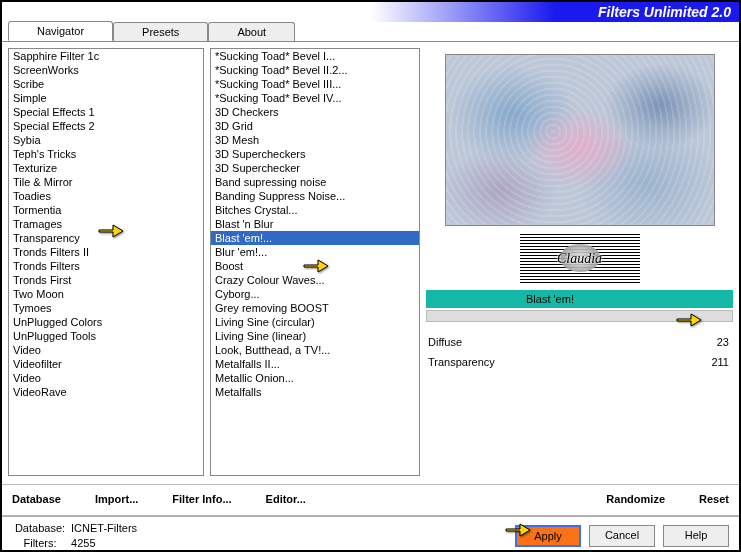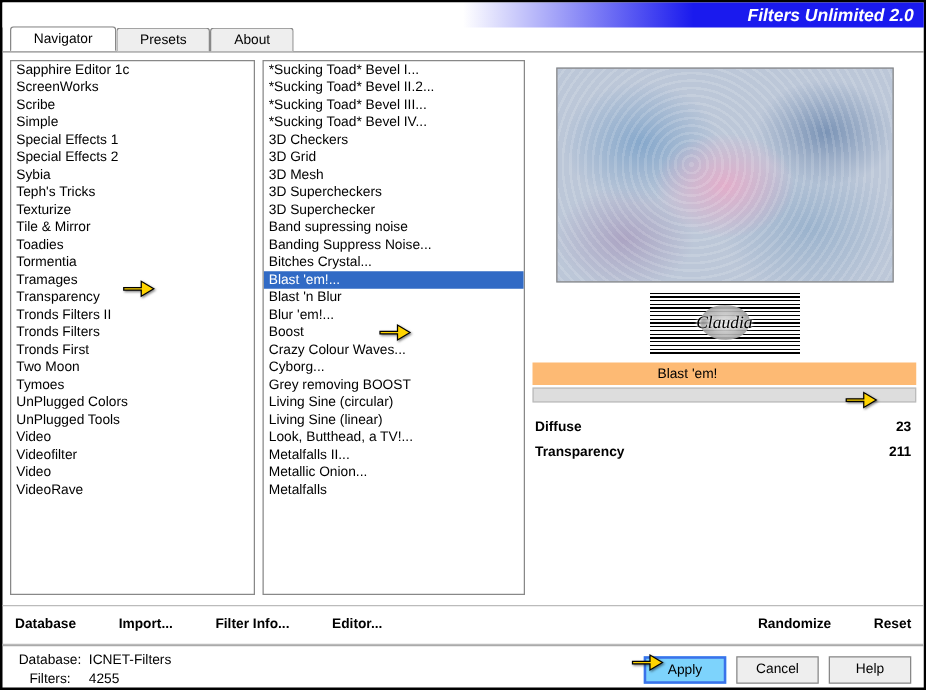--- a/index.html
+++ b/index.html
@@ -1,21 +1,21 @@
 <!DOCTYPE html>
 <html><head>
 <meta charset="utf-8">
 <style>
   * { box-sizing: border-box; margin: 0; padding: 0; }
   body { font-family: "Tahoma", "Arial", sans-serif; font-size: 11px; background: #fff; color: #000; }
   .window { width: 741px; height: 552px; border: 2px solid #000; background: #fff; position: relative; }
   .titlebar { height: 20px; background: linear-gradient(to right, #fff 0%, #fff 50%, #1a1aee 75%, #1a1aee 100%); display: flex; justify-content: flex-end; align-items: center; padding-right: 8px; }
   .titlebar span { color: #fff; font-style: italic; font-weight: bold; font-size: 14px; }
   .tabs { height: 20px; display: flex; align-items: flex-end; padding-left: 6px; position: relative; top: -1px; }
-  .tab { border: 1px solid #888; border-bottom: none; background: #eee; padding: 3px 18px; font-size: 11px; cursor: default; border-top-left-radius: 3px; border-top-right-radius: 3px; text-align: center; }
+  .tab { border: 1px solid #888; border-bottom: none; background: #eee; padding: 3px 28px; font-size: 11px; cursor: default; border-top-left-radius: 3px; border-top-right-radius: 3px; text-align: center; }
   .tab.active { background: #fff; font-weight: normal; border-bottom: 1px solid #fff; }
   .tab-line { border-top: 1px solid #888; margin-top: -1px; }
   .content { display: flex; height: 440px; padding: 6px; gap: 6px; }
   .list { border: 1px solid #888; background: #fff; overflow-y: scroll; height: 100%; font-size: 11px; }
   .list1 { width: 196px; flex-shrink: 0; }
   .list2 { width: 210px; flex-shrink: 0; }
   .item { padding: 1px 4px; white-space: nowrap; cursor: default; }
   .item.selected { background: #316ac5; color: #fff; }
   .right { flex: 1; display: flex; flex-direction: column; }
   .preview { width: 270px; height: 172px; border: 1px solid #888; margin: 6px auto 4px auto; background:
@@ -37,39 +37,39 @@
     display:flex; align-items:center; justify-content:center;
     font-style: italic; font-size: 14px; font-family: cursive;
     position: relative; }
   .claudia-band::before{
     content:""; position:absolute; width:40px;height:28px; left:40px; top:10px;
     background: radial-gradient(circle at 50% 50%, #ddd, #888);
     border-radius: 50% 50% 48% 52% / 50% 48% 52% 50%;
     opacity:.9;
   }
   .claudia-band .txt{ position:relative; z-index:2; color:#000; text-shadow: 0 0 2px #fff, 0 0 3px #fff;}
-  .filtername-row { background: #fdba74; padding: 3px 6px; display:flex; align-items:flex-end;}
+  .filtername-row { background: #14b8a6; padding: 3px 6px; display:flex; align-items:flex-end;}
   .filtername-row .nm{ margin-left: 94px;}
   .progress-bar { height: 12px; background: #ddd; margin: 2px 0 6px 0; border: 1px solid #bbb; }
-  .params { padding: 4px 4px 0 2px; font-weight: bold; }
+  .params { padding: 4px 4px 0 2px; }
   .param-row { display: flex; gap: 6px; align-items: center; height: 20px; }
   .param-row .label { width: 170px; }
   .param-row .slider { flex: 1; position: relative; }
   .param-row .value { width: 30px; text-align: right; }
   .hr { border-top: 1px solid #bbb; margin-top: 2px; }
   .btnrow1 { display:flex; align-items:center; padding: 2px 10px; height:28px;}
   .btnrow1 .b { font-weight: bold; cursor: default; }
   .btnrow1 .spacer{ flex:1;}
   .btnrow1 .gap { width: 34px; }
   .bottom { border-top: 1px solid #aaa; padding: 6px 10px; display:flex; align-items:center; height: 38px;}
   .status { line-height: 1.3;}
   .status .lab { display:inline-block; width:56px;text-align:center;}
   .buttons { margin-left:auto; display:flex; gap:8px;}
   .btn { border: 1px solid #888; background: #eee; padding: 3px 0; width: 66px; text-align:center; cursor:default;}
-  .btn.apply{ border: 2px solid #3a72ea; background:#7dd3fc;}
+  .btn.apply{ border: 2px solid #3a72ea; background:#f97316;}
   
   .list::-webkit-scrollbar{ width:16px;}
   .list::-webkit-scrollbar-track{ background:#eee;}
   .list::-webkit-scrollbar-thumb{ background:#cfcfcf; border:1px solid #999;}
   
   .pointer {
     position: absolute; width: 28px; height: 20px; pointer-events: none; z-index: 50;
   }
   .pointer svg { filter: drop-shadow(1px 1px 1px rgba(0,0,0,.5)); }
 </style>
@@ -83,21 +83,21 @@
 
   <div class="tabs">
     <div class="tab active">Navigator</div>
     <div class="tab">Presets</div>
     <div class="tab">About</div>
   </div>
   <div class="tab-line"></div>
 
   <div class="content">
     <div class="list list1" id="cat-list">
-        <div class="item">Sapphire Editor 1c</div>
+        <div class="item">Sapphire Filter 1c</div>
         <div class="item">ScreenWorks</div>
         <div class="item">Scribe</div>
         <div class="item">Simple</div>
         <div class="item">Special Effects 1</div>
         <div class="item">Special Effects 2</div>
         <div class="item">Sybia</div>
         <div class="item">Teph's Tricks</div>
         <div class="item">Texturize</div>
         <div class="item">Tile &amp; Mirror</div>
         <div class="item">Toadies</div>
@@ -122,22 +122,22 @@
         <div class="item">*Sucking Toad*  Bevel III...</div>
         <div class="item">*Sucking Toad*  Bevel IV...</div>
         <div class="item">3D Checkers</div>
         <div class="item">3D Grid</div>
         <div class="item">3D Mesh</div>
         <div class="item">3D Supercheckers</div>
         <div class="item">3D Superchecker</div>
         <div class="item">Band supressing noise</div>
         <div class="item">Banding Suppress Noise...</div>
         <div class="item">Bitches Crystal...</div>
+        <div class="item">Blast 'n Blur</div>
         <div class="item selected">Blast 'em!...</div>
-        <div class="item">Blast 'n Blur</div>
         <div class="item">Blur 'em!...</div>
         <div class="item">Boost</div>
         <div class="item">Crazy Colour Waves...</div>
         <div class="item">Cyborg...</div>
         <div class="item">Grey removing BOOST</div>
         <div class="item">Living Sine (circular)</div>
         <div class="item">Living Sine (linear)</div>
         <div class="item">Look, Butthead, a TV!...</div>
         <div class="item">Metalfalls II...</div>
         <div class="item">Metallic Onion...</div>

